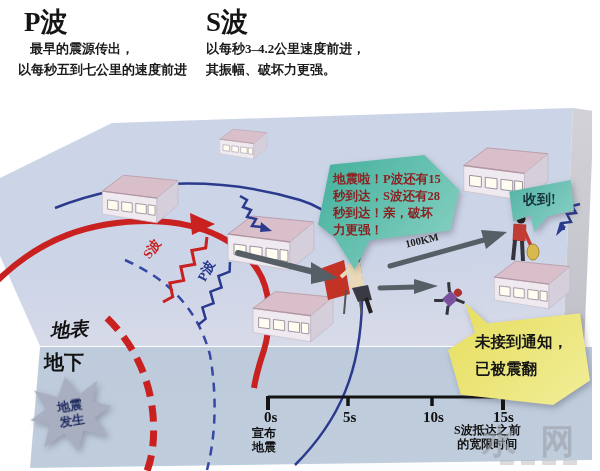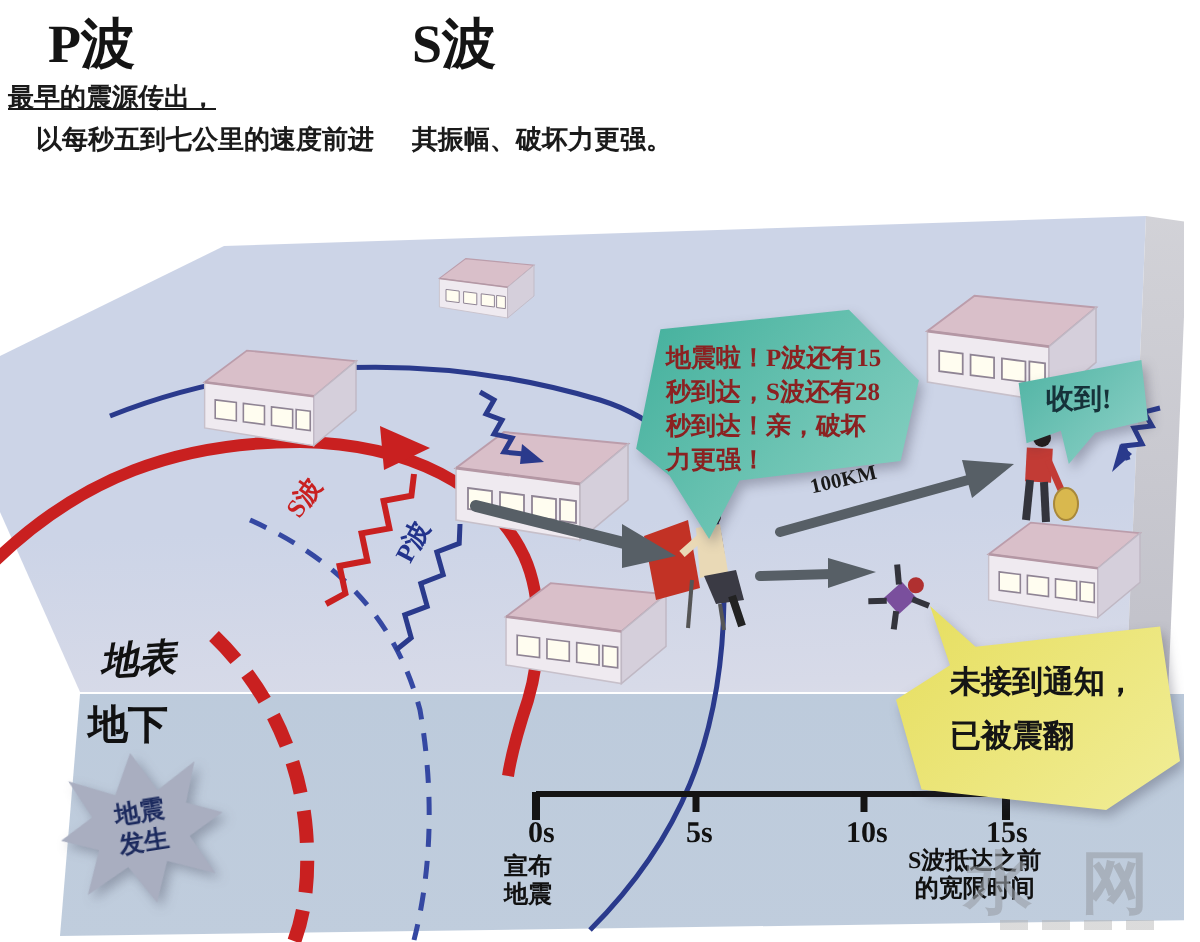--- a/index.html
+++ b/index.html
@@ -2,21 +2,21 @@
 <html><head>
 <meta charset="utf-8">
 <style>
   html,body{margin:0;padding:0;background:#fff;}
   .stage{position:relative;width:592px;height:471px;overflow:hidden;background:#fff;
          font-family:"Liberation Serif","DejaVu Serif",serif;}
   
   .hdr-title{position:absolute;font-size:27px;font-weight:bold;color:#141414;}
   .hdr-line{position:absolute;font-size:13px;font-weight:bold;color:#1a1a1a;}
   #p-title{left:24px;top:4px;} #s-title{left:206px;top:4px;}
-  #p-l1{left:4px;top:40px;text-decoration:underline;} #p-l2{left:18px;top:61px;text-align:right;}
+  #p-l1{left:30px;top:40px;} #p-l2{left:18px;top:61px;text-align:right;}
   #s-l1{left:206px;top:40px;} #s-l2{left:206px;top:61px;}
   
   .layer{position:absolute;left:0;top:0;width:600px;height:471px;}
   .surface{clip-path:polygon(112px 123px,573px 108px,563px 346px,40px 346px,0px 256px,0px 178px);
     background:linear-gradient(178deg,#ccd4e7 20%,#ccd4e7 55%,#d7dae8 72%,#ebe6e9 88%,#f2ebe9 97%);}
   .underground{clip-path:polygon(40px 347px,600px 347px,600px 460px,30px 468px);
     background:linear-gradient(180deg,#b4c5d8,#c0cddd);}
   .sidewall{clip-path:polygon(573px 108px,594px 111px,584px 347px,563px 346px);
     background:linear-gradient(180deg,#dadade,#b7b7c1);}
   .overlay{position:absolute;left:0;top:0;}
@@ -66,20 +66,21 @@
 </style>
 </head>
 <body>
 
 <div class="stage">
 
   <div class="hdr-title" id="p-title">P波</div>
   <div class="hdr-line" id="p-l1">最早的震源传出，</div>
   <div class="hdr-line" id="p-l2">以每秒五到七公里的速度前进</div>
   <div class="hdr-title" id="s-title">S波</div>
+  <div class="hdr-line" id="s-l1">以每秒3–4.2公里速度前进，</div>
   <div class="hdr-line" id="s-l2">其振幅、破坏力更强。</div>
 
   <div class="layer surface"></div>
   <div class="layer underground"></div>
   <div class="layer sidewall"></div>
 
   <svg class="overlay" width="600" height="471" viewBox="0 0 600 471">
     <defs>
       <g id="house-proto">
         <polygon points="14,24 38,6 100,12 76,32" fill="#d9bfc9" stroke="#bb9dab" stroke-width="1"></polygon>

